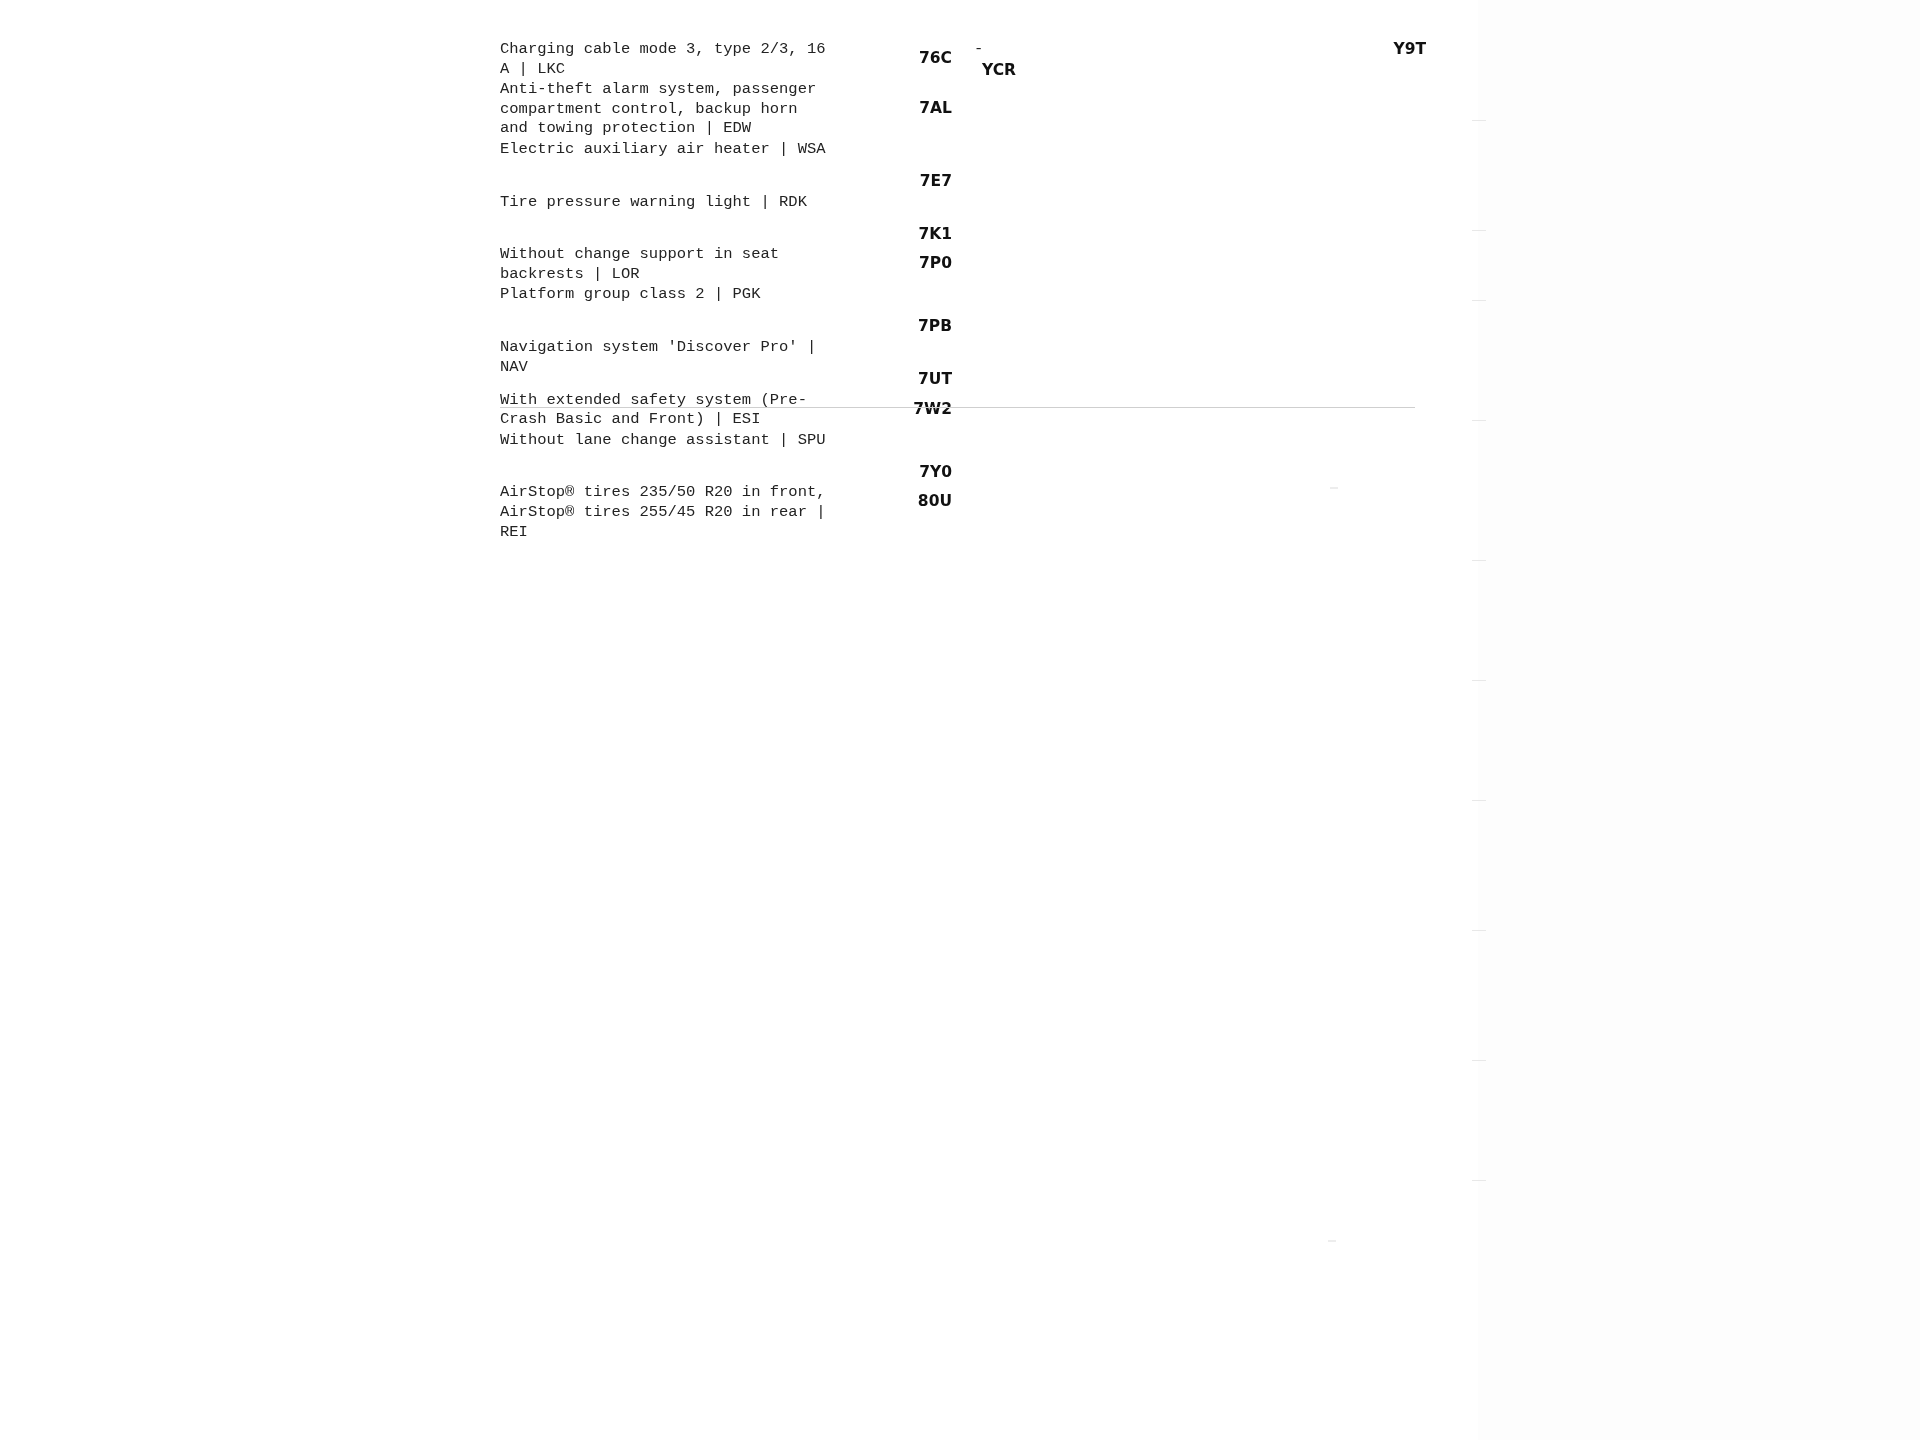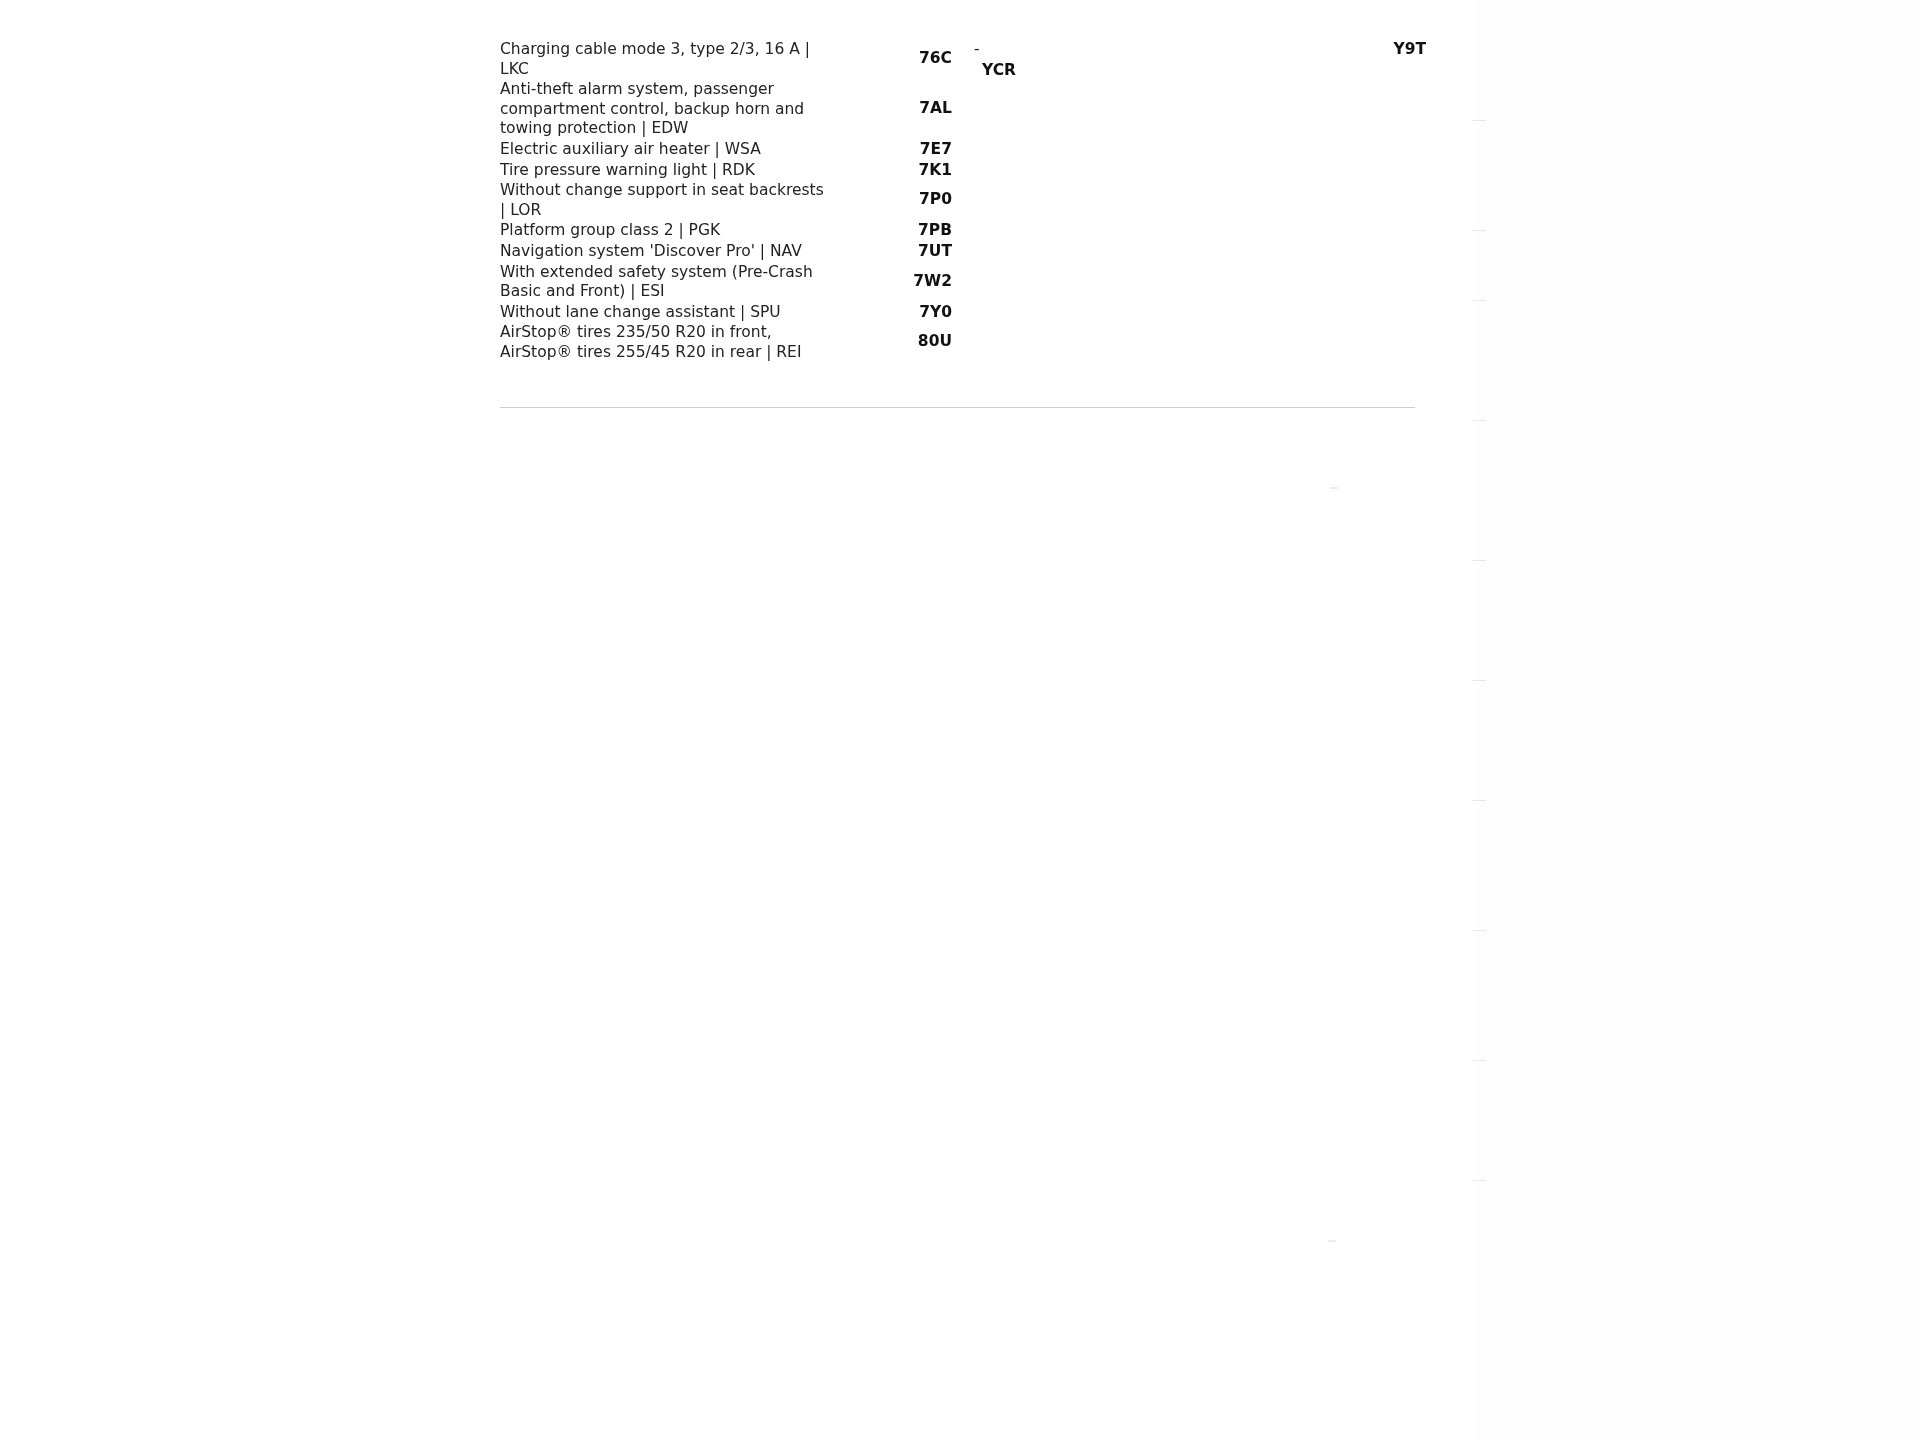--- a/index.html
+++ b/index.html
@@ -68,33 +68,34 @@
     margin-bottom: 1px;
   }
 
   .opt-desc {
     font-size: 15.5px;
     line-height: 19.6px;
     color: #232323;
     flex: 1 1 auto;
     max-width: 330px;
     white-space: pre-line;
+    font-family: Liberation Mono, monospace;
   }
 
   .opt-code {
     font-size: 15.5px;
     line-height: 19.6px;
     font-weight: bold;
     color: #111111;
     flex: 0 0 auto;
     text-align: right;
     min-width: 42px;
     padding-top: 9px;
   }
-  .opt-row.single .opt-code { padding-top: 0px; }
+  .opt-row.single .opt-code { padding-top: 0px; margin-top: 32px; }
   .opt-row.triple .opt-code { padding-top: 19px; }
 
   .opt-row.right-col .opt-desc { max-width: 300px; }
   .opt-row.right-col .opt-code { padding-top: 0px; }
 
   #bottom-rule {
     position: absolute;
     left: 500px;
     top: 407px;
     width: 915px;

